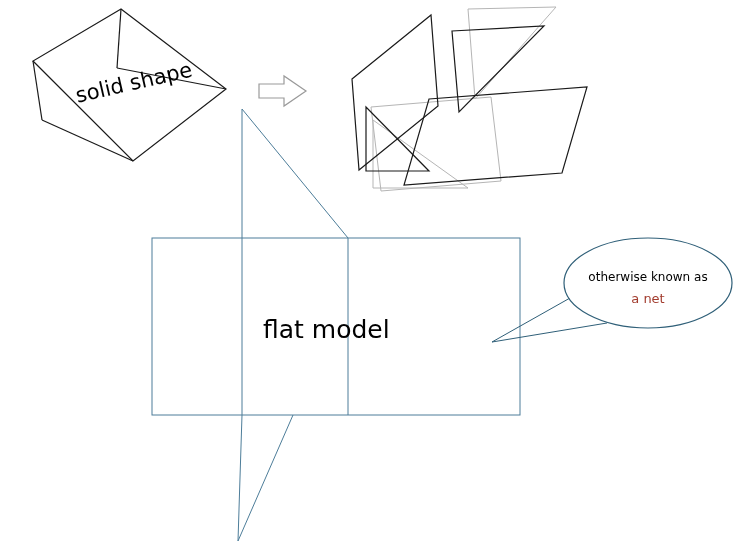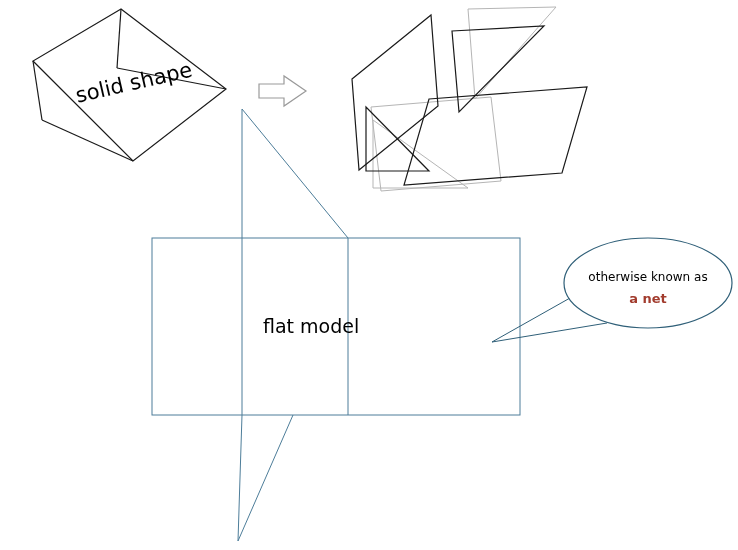--- a/index.html
+++ b/index.html
@@ -24,28 +24,28 @@
   .bubble-tail    { fill: none;    stroke: var(--bubble-stroke, #2f5f78); stroke-width: 1;   }
 
   .solid-shape-label {
     position: absolute; left: 76px; top: 84px;
     font-size: 21px; color: #000;
     transform: rotate(-13deg); transform-origin: left center;
     white-space: nowrap;
   }
   .flat-model-label {
     position: absolute; left: 263px; top: 315px;
-    font-size: 19px; color: #000; white-space: nowrap;
+    font-size: 25px; color: #000; white-space: nowrap;
   }
   .bubble-text {
     position: absolute; left: 564px; top: 270px; width: 168px;
     text-align: center; font-size: 12px; color: #000; line-height: 1.3;
   }
   .bubble-text .net-word {
-    margin-top: 5px; font-size: 13px; font-weight: bold;
+    margin-top: 5px; font-size: 13px; font-weight: normal;
     color: var(--net-label-color, #a23c2e);
   }
 </style>
 </head>
 <body>
 
 <div class="canvas">
 
   <svg width="738" height="550" viewBox="0 0 738 550">
 

